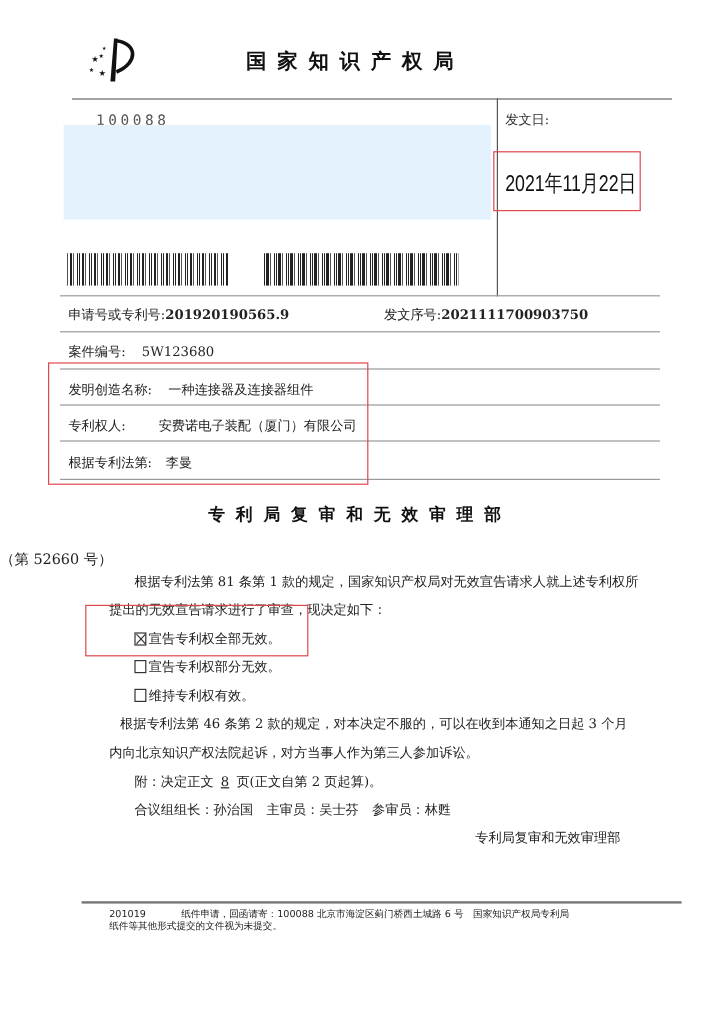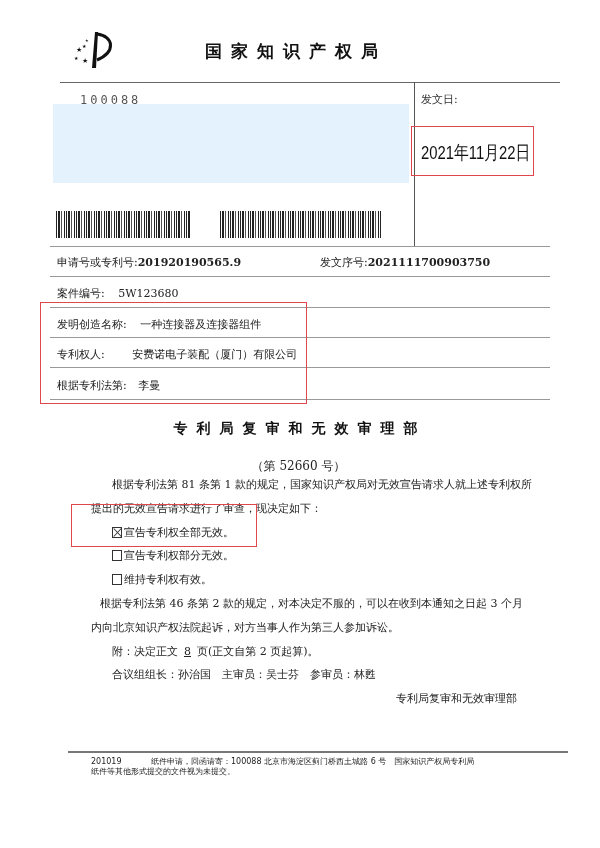--- a/index.html
+++ b/index.html
@@ -16,21 +16,21 @@
   .barcode { top:211px; height:27px;
     background: repeating-linear-gradient(90deg,#222 0 1px,#fff 1px 2px,#222 2px 4px,#fff 4px 5px,#555 5px 6px,#fff 6px 8px,#222 8px 9px,#fff 9px 10px); }
   .date-label { left:421px; top:92px; font-size:11px; color:#333; }
   .date-box { left:411px; top:126px; width:123px; height:50px; border:1.5px solid #e0474c; box-sizing:border-box; }
   .date-text { left:421px; top:140px; font-family:"Liberation Sans Narrow","Liberation Sans",sans-serif; font-size:19px; color:#111; transform:scaleX(0.78); transform-origin:left; letter-spacing:0px; }
   .field { font-size:11px; color:#222; }
   .field b { font-weight:bold; }
   .redbox { position:absolute; border:1.5px solid #e0474c; box-sizing:border-box; }
   .title { left:0; width:600px; text-align:center; top:420px; font-family:"DejaVu Sans","Liberation Sans",sans-serif;
            font-weight:bold; font-size:14px; letter-spacing:9px; color:#111; }
-  .subtitle { left:0; width:597px; text-align:center; top:458px; font-size:12px; color:#222; }
+  .subtitle { left:0; width:597px; top:458px; font-size:12px; color:#222; }
   .para { font-size:11px; color:#222; line-height:14px; }
   .chk { display:inline-block; width:10px; height:11px; border:1px solid #333; vertical-align:-2px; margin-right:2px; position:relative; box-sizing:border-box; }
   .chk.on::before, .chk.on::after { content:""; position:absolute; left:-1px; top:4px; width:11px; height:1px; background:#333; }
   .chk.on::before { transform:rotate(47deg); }
   .chk.on::after { transform:rotate(-47deg); }
   .underline { text-decoration:underline; padding:0 6px; }
   .footer { font-family:"DejaVu Sans","Liberation Sans",sans-serif; font-size:8px; color:#222; line-height:10px; }
 </style>
 </head>
 <body>

